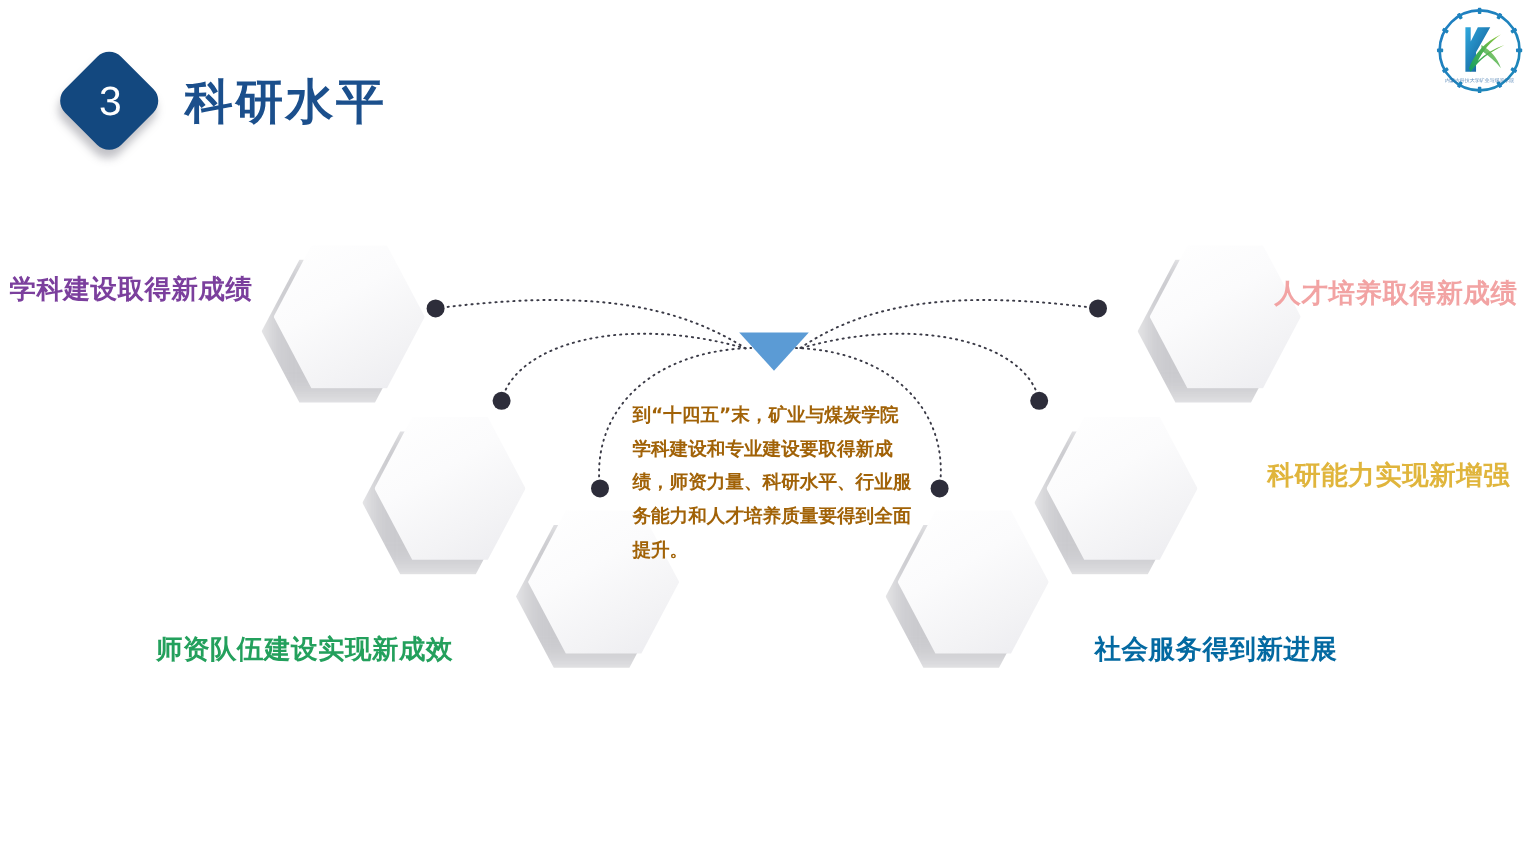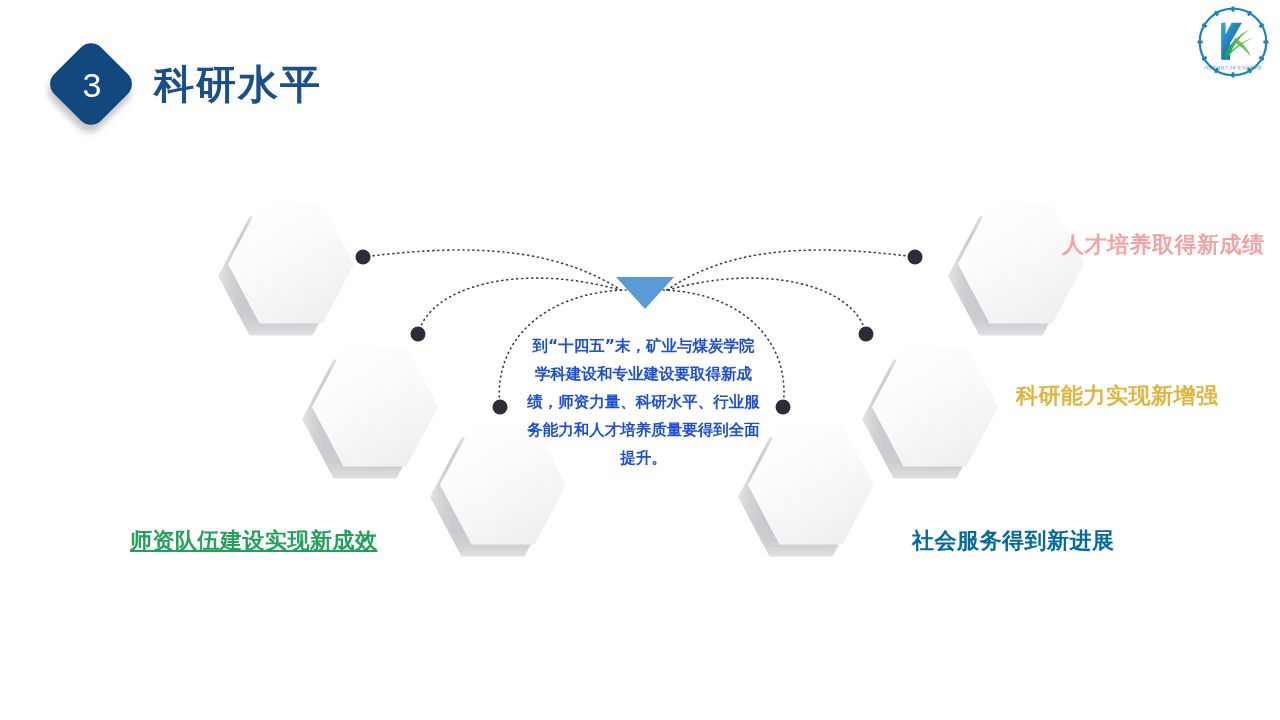--- a/index.html
+++ b/index.html
@@ -99,22 +99,22 @@
     left: 0; top: 0;
     width: 1280px; height: 720px;
     pointer-events: none;
   }
 
   
   .center-text {
     position: absolute;
     left: 527px; top: 332px;
     width: 233px;
-    text-align: center;
-    color: #1d4ed8;
+    text-align: left;
+    color: #a16207;
     font-size: 15.5px;
     line-height: 28px;
     font-weight: bold;
     font-family: "DejaVu Sans", "Liberation Sans", sans-serif;
     letter-spacing: 0px;
   }
 
   
   .label {
     position: absolute;
@@ -224,23 +224,24 @@
   <div class="hex-inner" style="left:312px; top:345px; width:126px; height:124px;"></div>
   <div class="hex-inner" style="left:440px; top:423px; width:126px; height:124px;"></div>
   <div class="hex-inner" style="left:958px; top:202px; width:126px; height:124px;"></div>
   <div class="hex-inner" style="left:872px; top:345px; width:126px; height:124px;"></div>
   <div class="hex-inner" style="left:748px; top:423px; width:126px; height:124px;"></div>
 
   <div class="tri" style="left:616px; top:277px;"></div>
 
   <div class="center-text">到“十四五”末，矿业与煤炭学院学科建设和专业建设要取得新成绩，师资力量、科研水平、行业服务能力和人才培养质量要得到全面提升。</div>
 
-
-
-  <div class="label" style="left:130px; top:526px; color:#23A05C;text-decoration:underline;">师资队伍建设实现新成效</div>
+  <div class="label" style="left:8px;  top:226px; color:#7B3F9D;">学科建设取得新成绩</div>
+
+
+  <div class="label" style="left:130px; top:526px; color:#23A05C;">师资队伍建设实现新成效</div>
 
   <div class="label right" style="left:1062px; top:230px; color:#F2A3A3;">人才培养取得新成绩</div>
 
-  <div class="label right" style="left:1016px; top:381px; color:#E0B53C;">科研能力实现新增强</div>
+  <div class="label right" style="left:1056px; top:381px; color:#E0B53C;">科研能力实现新增强</div>
 
   <div class="label right" style="left:912px; top:526px; color:#0369a1;">社会服务得到新进展</div>
 
 </div>
 
 </body></html>

